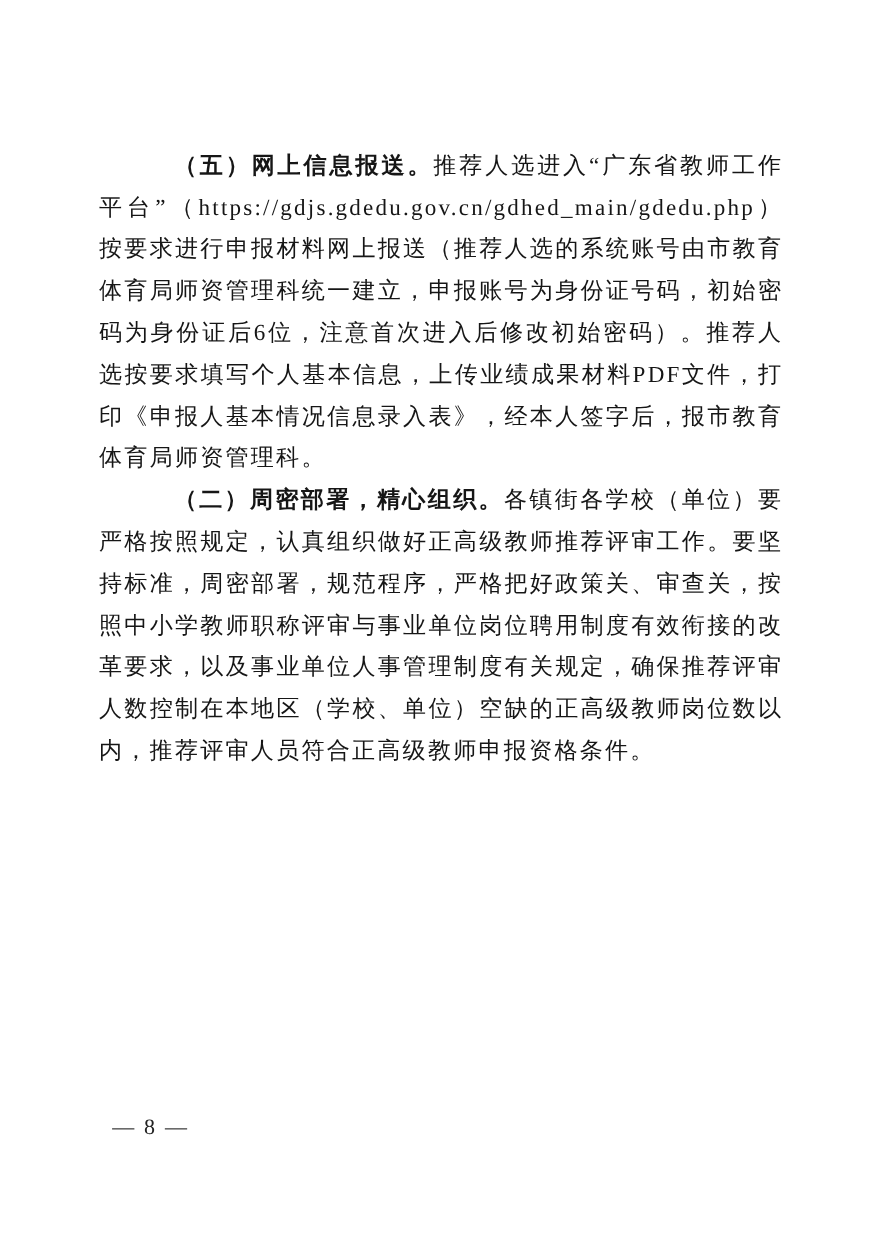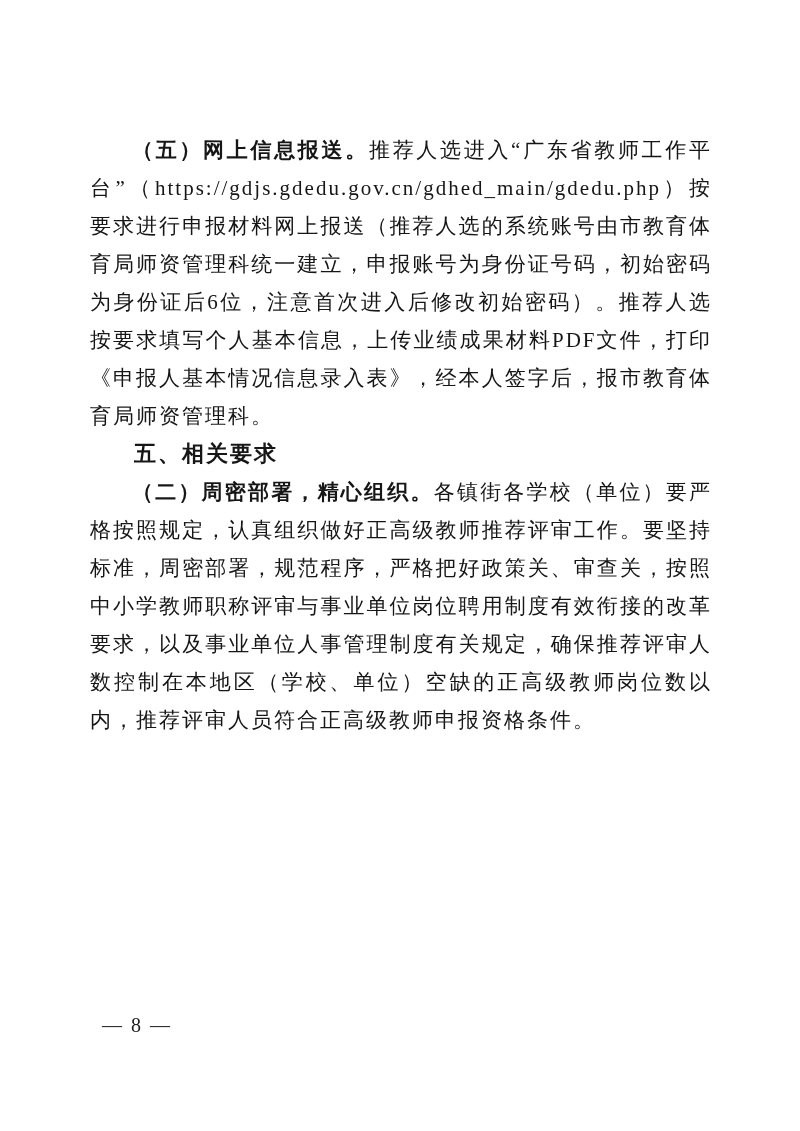--- a/index.html
+++ b/index.html
@@ -25,20 +25,21 @@
     font-size: 21px;
     line-height: 38px;
     letter-spacing: 2px;
     text-align: justify;
     text-justify: inter-character;
     text-indent: 2em;
     margin: 0;
   }
   .para .lead {
     font-weight: bold;
+    margin-left: 26px;
   }
   .heading {
     font-family: "Liberation Sans", "DejaVu Sans", sans-serif;
     font-weight: bold;
     font-size: 22px;
     line-height: 38px;
     letter-spacing: 2px;
     text-indent: 2em;
     margin: 0;
   }
@@ -52,20 +53,19 @@
     color: #222222;
   }
 </style>
 </head>
 <body>
 
 <div class="text-block">
 
   <p class="para"><span class="lead">（五）网上信息报送。</span><span>推荐人选进入“广东省教师工作平台”（https://gdjs.gdedu.gov.cn/gdhed_main/gdedu.php）按要求进行申报材料网上报送（推荐人选的系统账号由市教育体育局师资管理科统一建立，申报账号为身份证号码，初始密码为身份证后6位，注意首次进入后修改初始密码）。推荐人选按要求填写个人基本信息，上传业绩成果材料PDF文件，打印《申报人基本情况信息录入表》，经本人签字后，报市教育体育局师资管理科。</span></p>
 
-  <h2 class="heading">五、相关要求</h2>
 
 
   <p class="para"><span class="lead">（二）周密部署，精心组织。</span><span>各镇街各学校（单位）要严格按照规定，认真组织做好正高级教师推荐评审工作。要坚持标准，周密部署，规范程序，严格把好政策关、审查关，按照中小学教师职称评审与事业单位岗位聘用制度有效衔接的改革要求，以及事业单位人事管理制度有关规定，确保推荐评审人数控制在本地区（学校、单位）空缺的正高级教师岗位数以内，推荐评审人员符合正高级教师申报资格条件。</span></p>
 
 </div>
 
 <div class="footer">— 8 —</div>
 
 </body></html>

